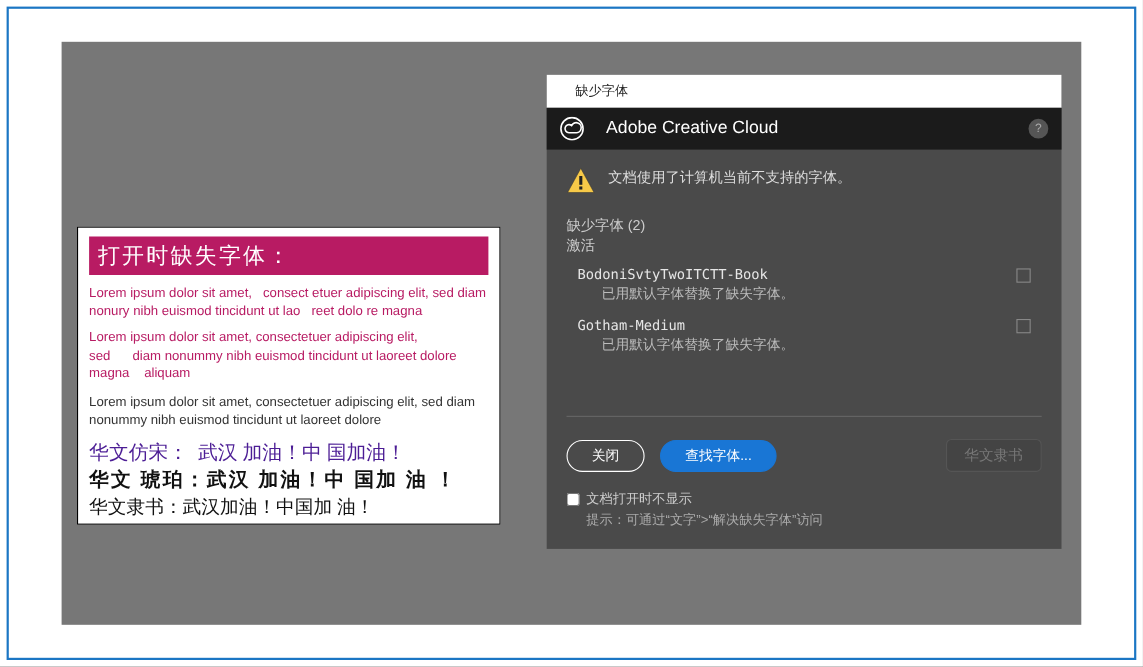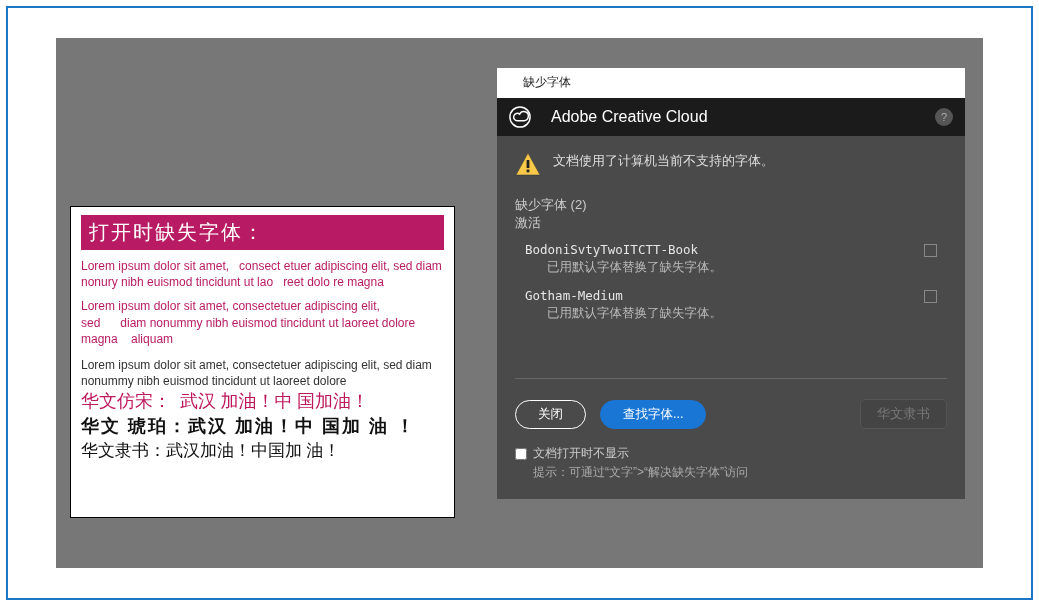--- a/index.html
+++ b/index.html
@@ -1,24 +1,24 @@
 <!DOCTYPE html>
 <html><head>
 <meta charset="utf-8">
 <style>
   * { margin:0; padding:0; box-sizing:border-box; }
   body { font-family:"Microsoft YaHei",Arial,sans-serif; background:#fff; width:1039px; height:606px; overflow:hidden; }
   .outer-frame { position:absolute; left:6px; top:6px; right:6px; bottom:6px; border:2px solid #1b76c4; }
   .canvas-wrap { position:absolute; left:48px; top:30px; right:48px; bottom:30px; background:#777; }
   
-  .doc { position:absolute; left:14px; top:168px; width:385px; height:312px; background:#fff; border:1px solid #000; padding:8px 10px; }
+  .doc { position:absolute; left:14px; top:168px; width:385px; height:271px; background:#fff; border:1px solid #000; padding:8px 10px; }
   .doc-title { background:#b81b63; color:#fff; font-size:20px; padding:4px 8px; letter-spacing:2px; font-weight:300; }
   .doc-txt { font-size:12px; color:#b81b63; margin-top:8px; line-height:1.35; }
   .doc-txt2 { font-size:12px; color:#333; margin-top:10px; line-height:1.35; }
-  .cn1 { font-size:18px; color:#be185d; font-family:FangSong,serif; }
+  .cn1 { margin-top:10px; font-size:18px; color:#4c1d95; font-family:FangSong,serif; }
   .cn2 { font-size:18px; color:#111; font-weight:900; letter-spacing:2px; margin-top:1px; }
   .cn3 { font-size:17px; color:#111; font-family:STLiti,KaiTi,serif; margin-top:1px; }
   
   .dialog { position:absolute; right:18px; top:30px; width:468px; background:#4a4a4a; color:#ddd; display:flex; flex-direction:column; }
   .dlg-title { background:#fff; color:#222; font-size:12px; padding:6px 26px 7px; }
   .cc-bar { background:#1b1b1b; color:#fff; padding:8px 12px; display:flex; align-items:center; gap:20px; }
   .cc-icon { width:22px; height:22px; }
   .cc-text { font-size:16px; }
   .help { margin-left:auto; width:18px; height:18px; border-radius:50%; background:#555; color:#aaa; font-size:11px; display:flex; align-items:center; justify-content:center; }
   .dlg-body { padding:16px 18px 18px; }

